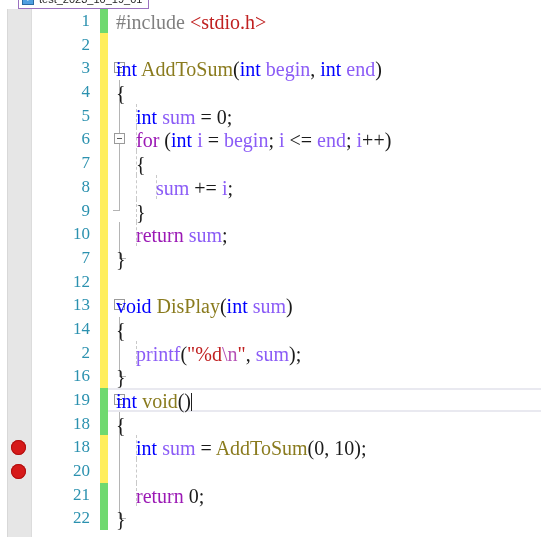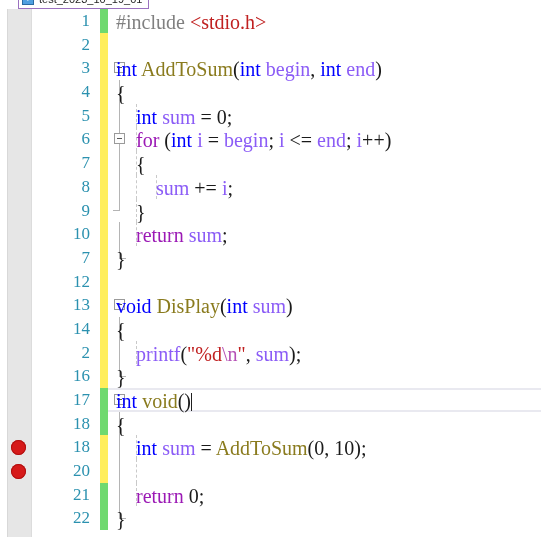--- a/index.html
+++ b/index.html
@@ -218,21 +218,21 @@
         <div class="track y"></div>
         <div class="lnum">16</div>
         <div class="foldend"></div>
         <div class="code"><span class="pun">}</span></div>
       </div>
 
       <div class="row current">
         <div class="hl-top"></div>
         <div class="hl-bot"></div>
         <div class="track g"></div>
-        <div class="lnum">17</div>
+        <div class="lnum">19</div>
         <div class="foldbox">
             <i></i>
           </div>
         <div class="code"><span class="kw">int </span><span class="fn">void</span><span class="pun">()</span><span class="caret"></span></div>
       </div>
 
       <div class="row">
         <div class="track g"></div>
         <div class="lnum">18</div>
         <div class="foldline"></div>

